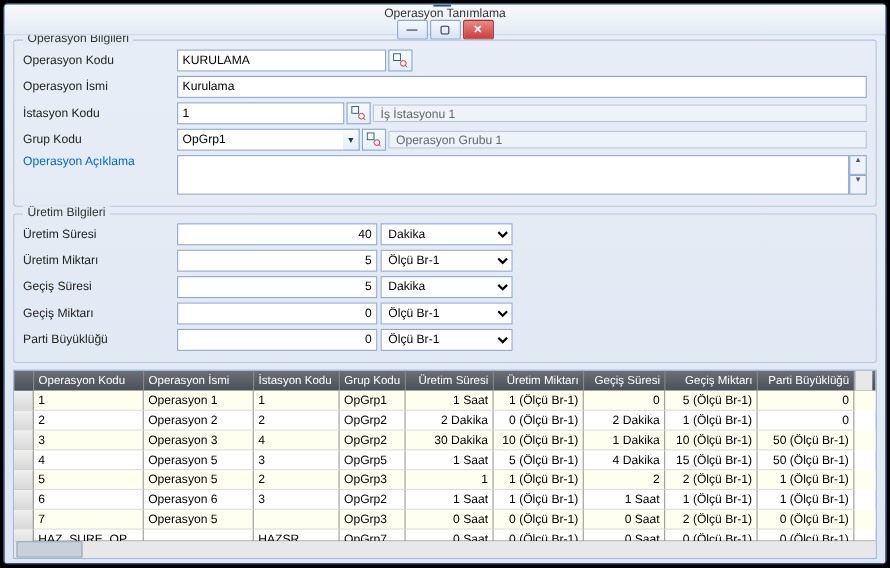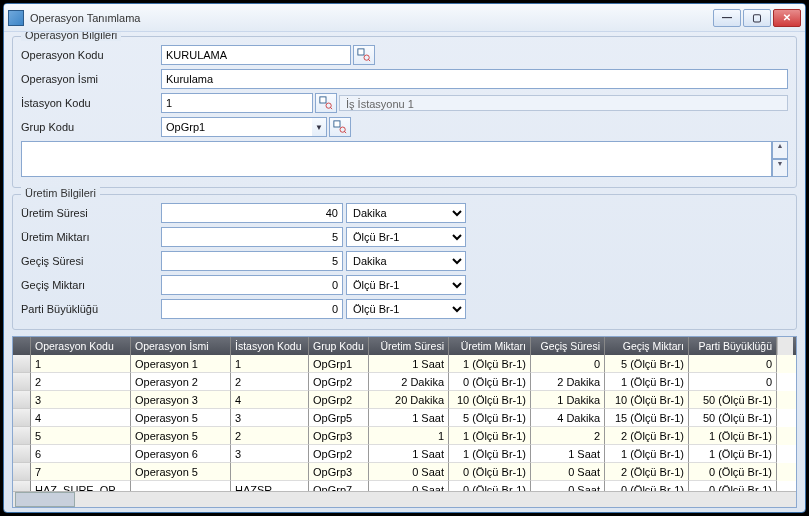--- a/index.html
+++ b/index.html
@@ -1,18 +1,18 @@
 <!DOCTYPE html>
 <html><head>
 <meta charset="utf-8">
 <style>
 * { box-sizing: border-box; margin: 0; padding: 0; font-family: Tahoma, Arial, sans-serif; font-size: 11px; }
 body { background: #000; padding: 3px; }
 .window { width: 803px; height: 510px; background: linear-gradient(to bottom, #e8eef7, #dde6f2); border: 1px solid #3a6ea5; border-radius: 4px; overflow: hidden; display: flex; flex-direction: column; }
-.titlebar { height: 28px; background: linear-gradient(to bottom, #f7fafd, #e3ebf5); display: flex; align-items: center; padding: 0 4px; border-bottom: 1px solid #c9d7eb; }
+.titlebar { height: 28px; background: linear-gradient(to bottom, #f7fafd, #e3ebf5); display: flex; align-items: center; padding: 0 4px; border-bottom: 1px solid #c9d7eb; flex-direction: column; }
 .titlebar .app-icon { width: 16px; height: 16px; margin-right: 6px; background: linear-gradient(135deg,#6fa8dc,#3d85c6); border:1px solid #2a5a8a; }
 .titlebar .title { flex: 1; color: #333; }
 .winbtns { display: flex; gap: 2px; }
 .winbtn { width: 28px; height: 18px; border: 1px solid #8aa8d0; border-radius: 2px; display:flex; align-items:center; justify-content:center; background: linear-gradient(to bottom,#f5f9ff,#d7e4f4); color:#334; font-size:10px; font-weight:bold; }
 .winbtn.close { background: linear-gradient(to bottom,#e78b8b,#cf3b3b); border-color:#a52a2a; color:#fff; }
 .content { flex:1; padding: 4px 8px; overflow: hidden; display:flex; flex-direction:column; }
 .groupbox { border: 1px solid #b8c6da; border-radius:3px; padding: 8px 8px 6px 8px; margin-bottom: 6px; position:relative; }
 .groupbox > .legend { position:absolute; top:-8px; left:8px; background: #e3ebf5; padding:0 4px; color:#333; }
 .row { display:flex; align-items:center; margin-bottom: 4px; min-height:20px; }
 .lbl { width: 140px; color:#222; }
@@ -97,23 +97,25 @@
         <div class="lbl">Grup Kodu</div>
         <input class="txt" style="flex: 0 0 75px; border-right: none;" value="OpGrp1">
         <div class="dropdown-caret">▼</div>
         <div class="iconbtn">
           <svg viewBox="0 0 16 16">
               <rect x="1" y="1" width="7" height="7" fill="#fff" stroke="#2a5a8a"></rect>
               <circle cx="11" cy="11" r="3" fill="none" stroke="#c33"></circle>
               <line x1="13" y1="13" x2="15" y2="15" stroke="#c33"></line>
             </svg>
         </div>
+        <div class="rowdisp">Operasyon Grubu 1</div>
       </div>
 
       <div class="row" style="align-items:flex-start">
+        <div class="lbl blue">Operasyon Açıklama</div>
         <div class="descwrap">
           <textarea class="descbox" style=""></textarea>
           <div class="spin">
               <div>▲</div>
               <div>▼</div>
             </div>
         </div>
       </div>
     </div>
 
@@ -185,21 +187,21 @@
             <div class="cell c6">2 Dakika</div>
             <div class="cell c7">1 (Ölçü Br-1)</div>
             <div class="cell c8">0</div>
           </div>
           <div class="gridrow alt">
             <div class="rowsel"></div>
             <div class="cell c0">3</div>
             <div class="cell c1">Operasyon 3</div>
             <div class="cell c2">4</div>
             <div class="cell c3">OpGrp2</div>
-            <div class="cell c4">20 Dakika</div>
+            <div class="cell c4">30 Dakika</div>
             <div class="cell c5">10 (Ölçü Br-1)</div>
             <div class="cell c6">1 Dakika</div>
             <div class="cell c7">10 (Ölçü Br-1)</div>
             <div class="cell c8">50 (Ölçü Br-1)</div>
           </div>
           <div class="gridrow">
             <div class="rowsel"></div>
             <div class="cell c0">4</div>
             <div class="cell c1">Operasyon 5</div>
             <div class="cell c2">3</div>

